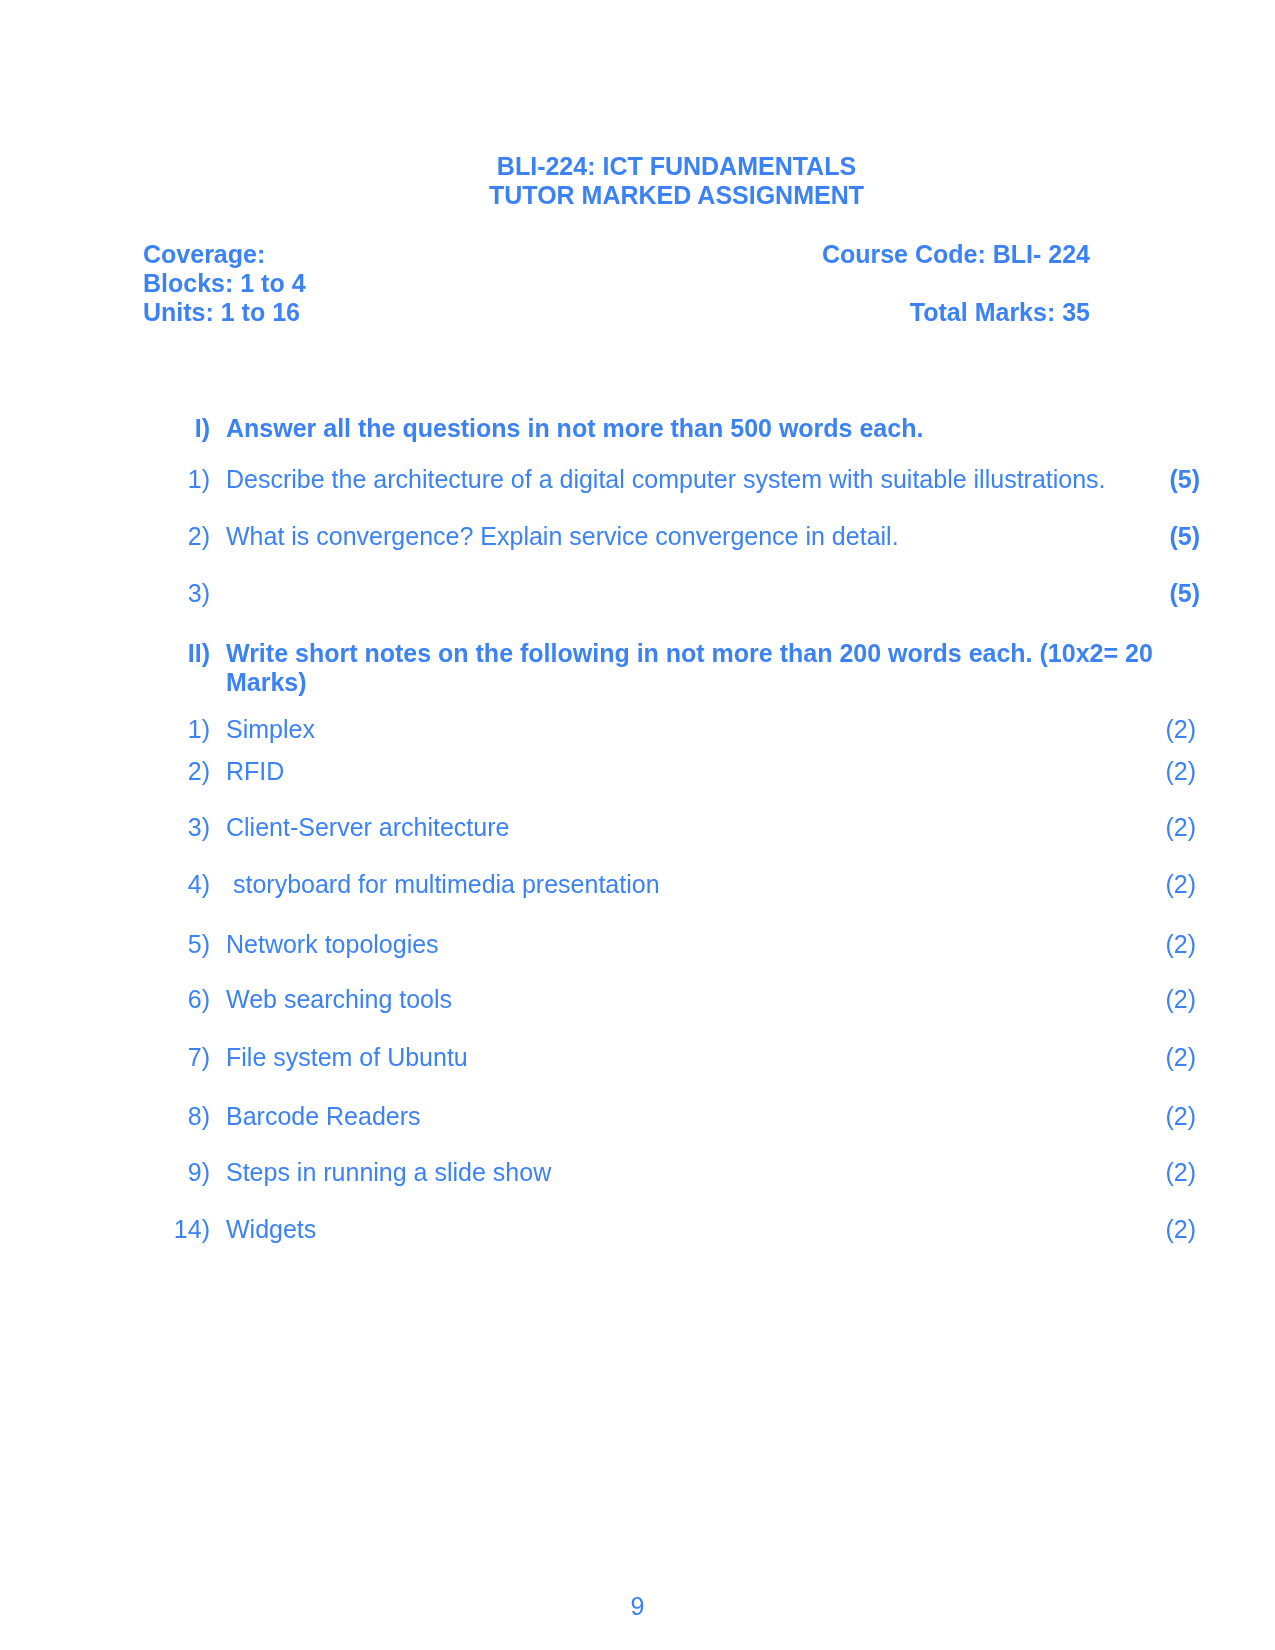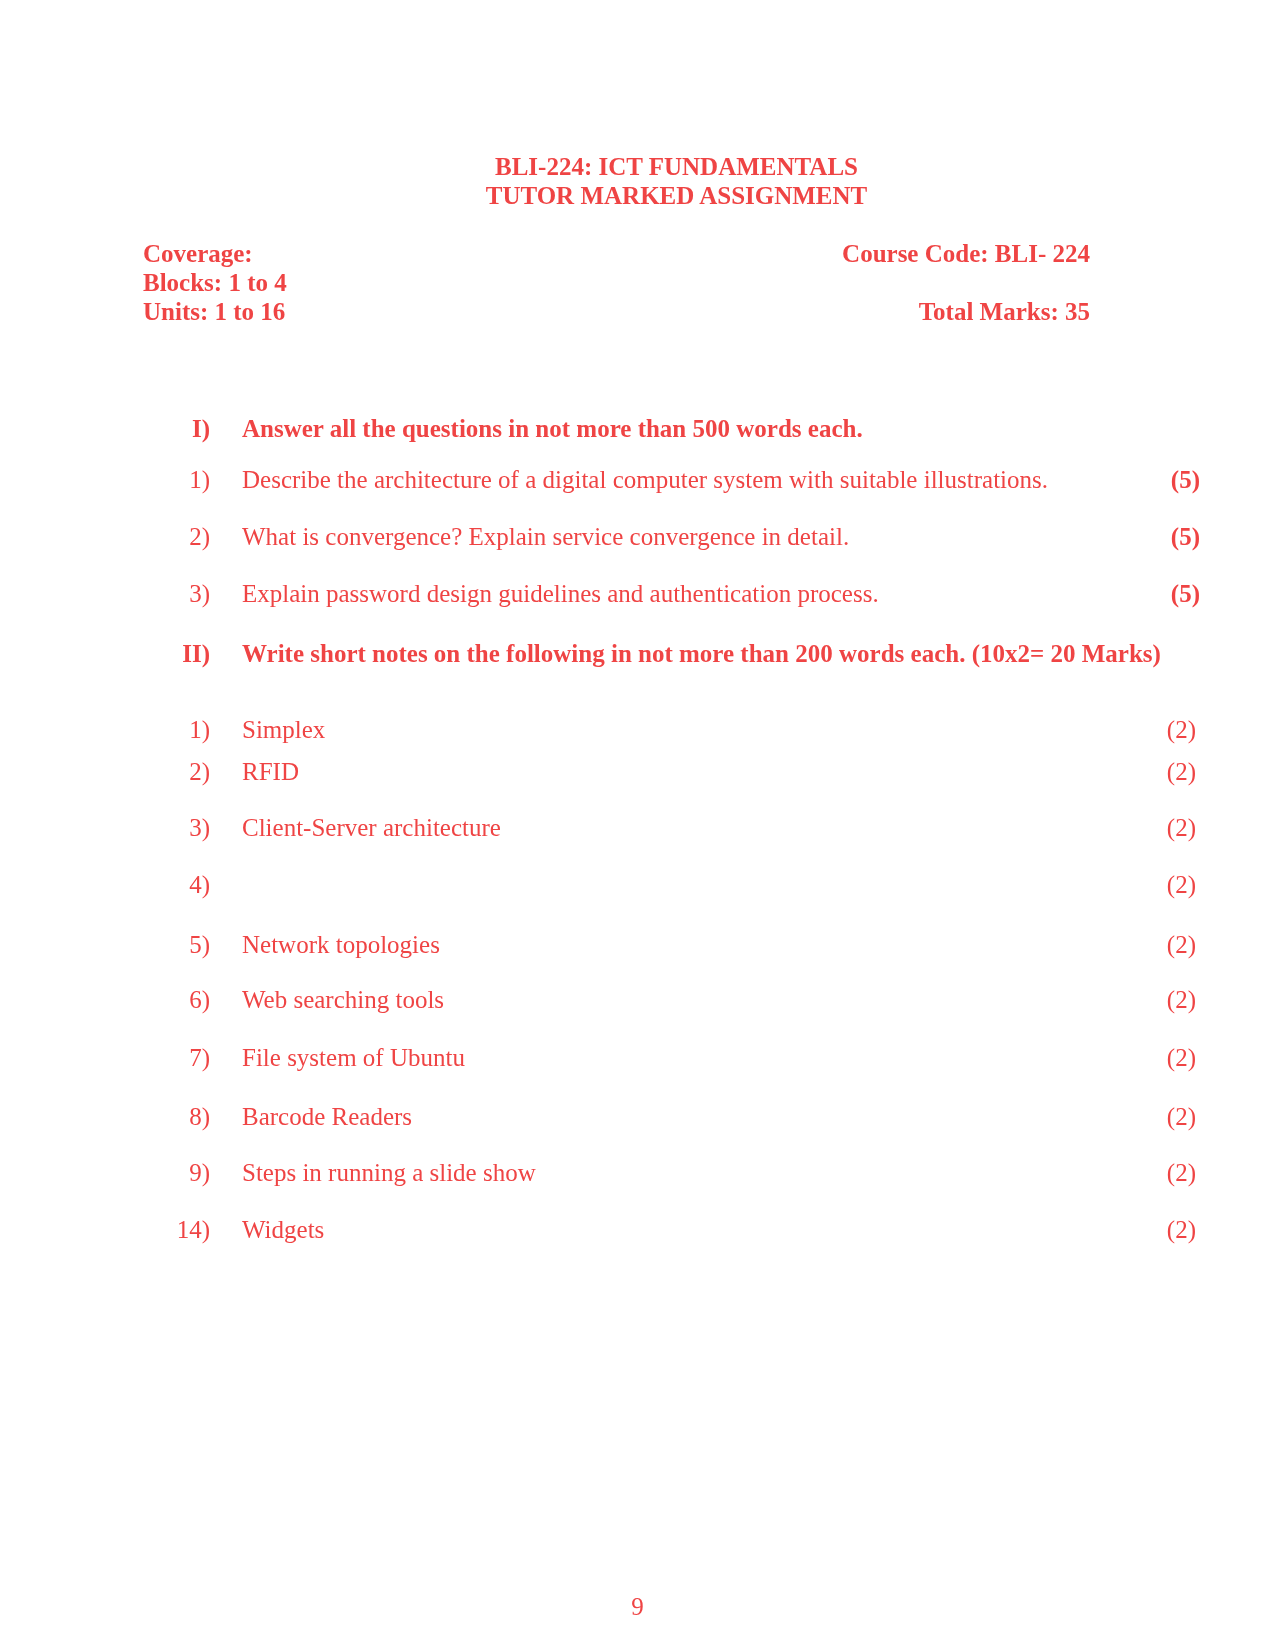--- a/index.html
+++ b/index.html
@@ -5,22 +5,22 @@
   html, body {
     margin: 0;
     padding: 0;
     background: #ffffff;
   }
   .page {
     position: relative;
     width: 1275px;
     height: 1650px;
     background: #ffffff;
-    color: #ef4444;
-    font-family: Liberation Serif, serif;
+    color: #3b82f6;
+    font-family: Liberation Sans, sans-serif;
     font-size: 25px;
     line-height: 29px;
     overflow: hidden;
   }
   .title-block {
     position: absolute;
     left: 143px;
     top: 152px;
     width: 1067px;
     text-align: center;
@@ -46,21 +46,21 @@
     left: 143px;
     width: 1067px;
     display: flex;
   }
   .num {
     flex: none;
     width: 67px;
     text-align: right;
   }
   .qtext {
-    margin-left: 32px;
+    margin-left: 16px;
     white-space: pre-wrap;
   }
   .section-heading {
     font-weight: bold;
     white-space: nowrap;
   }
   .marks {
     margin-left: auto;
     flex: none;
     padding-right: 10px;
@@ -115,21 +115,20 @@
   </div>
 
   <div class="row" style="top:522px;">
     <span class="num">2)</span>
     <span class="qtext">What is convergence? Explain service convergence in detail.</span>
     <span class="marks marks-bold">(5)</span>
   </div>
 
   <div class="row" style="top:579px;">
     <span class="num">3)</span>
-    <span class="qtext">Explain password design guidelines and authentication process.</span>
     <span class="marks marks-bold">(5)</span>
   </div>
 
   <div class="row section-heading" style="top:639px;">
     <span class="num">II)</span>
     <span class="qtext">Write short notes on the following in not more than 200 words each. (10x2= 20 Marks)</span>
   </div>
 
   <div class="row" style="top:715px;">
     <span class="num">1)</span>
@@ -144,20 +143,21 @@
   </div>
 
   <div class="row" style="top:813px;">
     <span class="num">3)</span>
     <span class="qtext">Client-Server architecture</span>
     <span class="marks note-marks">(2)</span>
   </div>
 
   <div class="row" style="top:870px;">
     <span class="num">4)</span>
+    <span class="qtext"> storyboard for multimedia presentation</span>
     <span class="marks note-marks">(2)</span>
   </div>
 
   <div class="row" style="top:930px;">
     <span class="num">5)</span>
     <span class="qtext">Network topologies</span>
     <span class="marks note-marks">(2)</span>
   </div>
 
   <div class="row" style="top:985px;">

